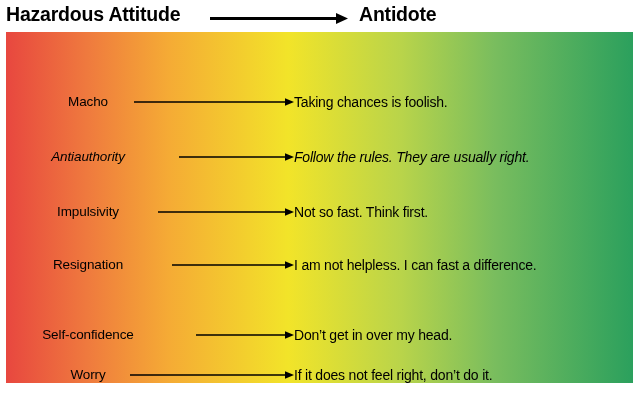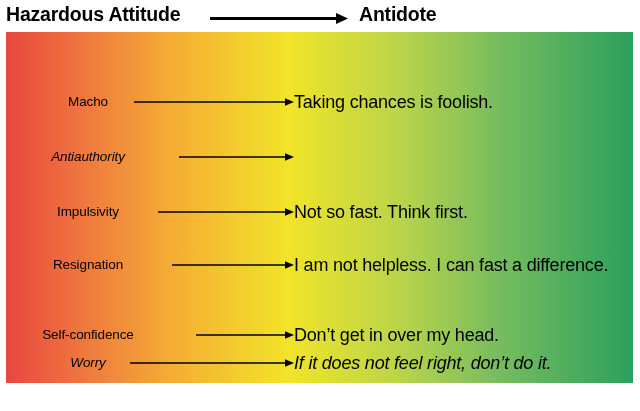--- a/index.html
+++ b/index.html
@@ -76,21 +76,21 @@
     white-space: nowrap;
   }
   .row-arrow {
     position: absolute;
     top: 6px;
     height: 10px;
   }
   .row-antidote {
     position: absolute;
     left: 288px;
-    font-size: 18px;
+    font-size: 14px;
     line-height: 22px;
     letter-spacing: -0.2px;
     white-space: nowrap;
   }
 </style>
 </head>
 <body style="background: rgb(255, 255, 255);">
 
 <div id="header">
 
@@ -113,20 +113,21 @@
         <polygon points="151,1.2 160,5 151,8.8" fill="#000000"></polygon>
       </svg>
       <div class="row-antidote">Taking chances is foolish.</div>
     </div>
     <div class="row" style="top: 114px; font-style: italic;">
       <div class="row-label">Antiauthority</div>
       <svg class="row-arrow" viewBox="0 0 115 10" preserveAspectRatio="none" style="left: 173px; width: 115px;">
         <line x1="0" y1="5" x2="106" y2="5" stroke="#000000" stroke-width="1.6"></line>
         <polygon points="106,1.2 115,5 106,8.8" fill="#000000"></polygon>
       </svg>
+      <div class="row-antidote">Follow the rules. They are usually right.</div>
     </div>
     <div class="row" style="top: 169px;">
       <div class="row-label">Impulsivity</div>
       <svg class="row-arrow" viewBox="0 0 136 10" preserveAspectRatio="none" style="left: 152px; width: 136px;">
         <line x1="0" y1="5" x2="127" y2="5" stroke="#000000" stroke-width="1.6"></line>
         <polygon points="127,1.2 136,5 127,8.8" fill="#000000"></polygon>
       </svg>
       <div class="row-antidote">Not so fast. Think first.</div>
     </div>
     <div class="row" style="top: 222px;">
@@ -138,21 +139,21 @@
       <div class="row-antidote">I am not helpless. I can fast a difference.</div>
     </div>
     <div class="row" style="top: 292px;">
       <div class="row-label">Self-confidence</div>
       <svg class="row-arrow" viewBox="0 0 98 10" preserveAspectRatio="none" style="left: 190px; width: 98px;">
         <line x1="0" y1="5" x2="89" y2="5" stroke="#000000" stroke-width="1.6"></line>
         <polygon points="89,1.2 98,5 89,8.8" fill="#000000"></polygon>
       </svg>
       <div class="row-antidote">Don’t get in over my head.</div>
     </div>
-    <div class="row" style="top: 320px; font-style: italic;">
+    <div class="row" style="top: 332px;">
       <div class="row-label">Worry</div>
       <svg class="row-arrow" viewBox="0 0 164 10" preserveAspectRatio="none" style="left: 124px; width: 164px;">
         <line x1="0" y1="5" x2="155" y2="5" stroke="#000000" stroke-width="1.6"></line>
         <polygon points="155,1.2 164,5 155,8.8" fill="#000000"></polygon>
       </svg>
       <div class="row-antidote">If it does not feel right, don’t do it.</div>
     </div>
   </div>
 
 </body></html>

